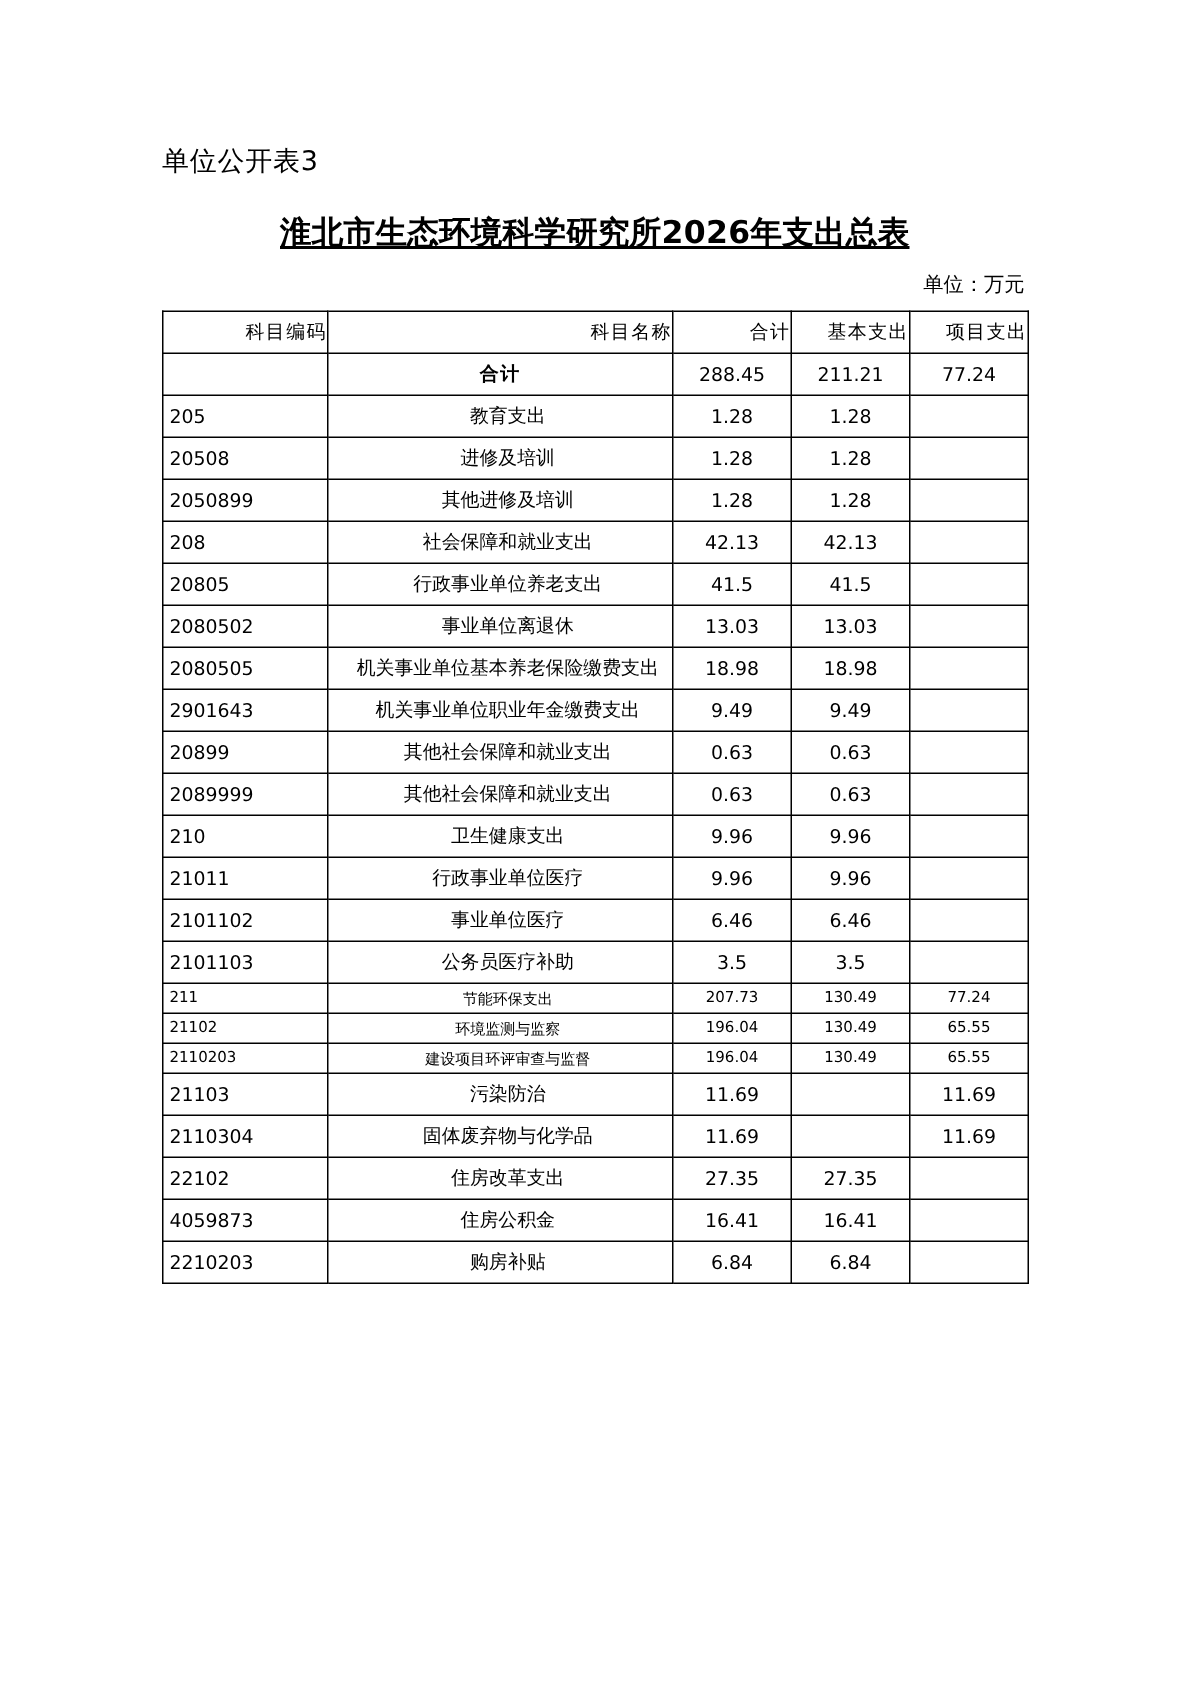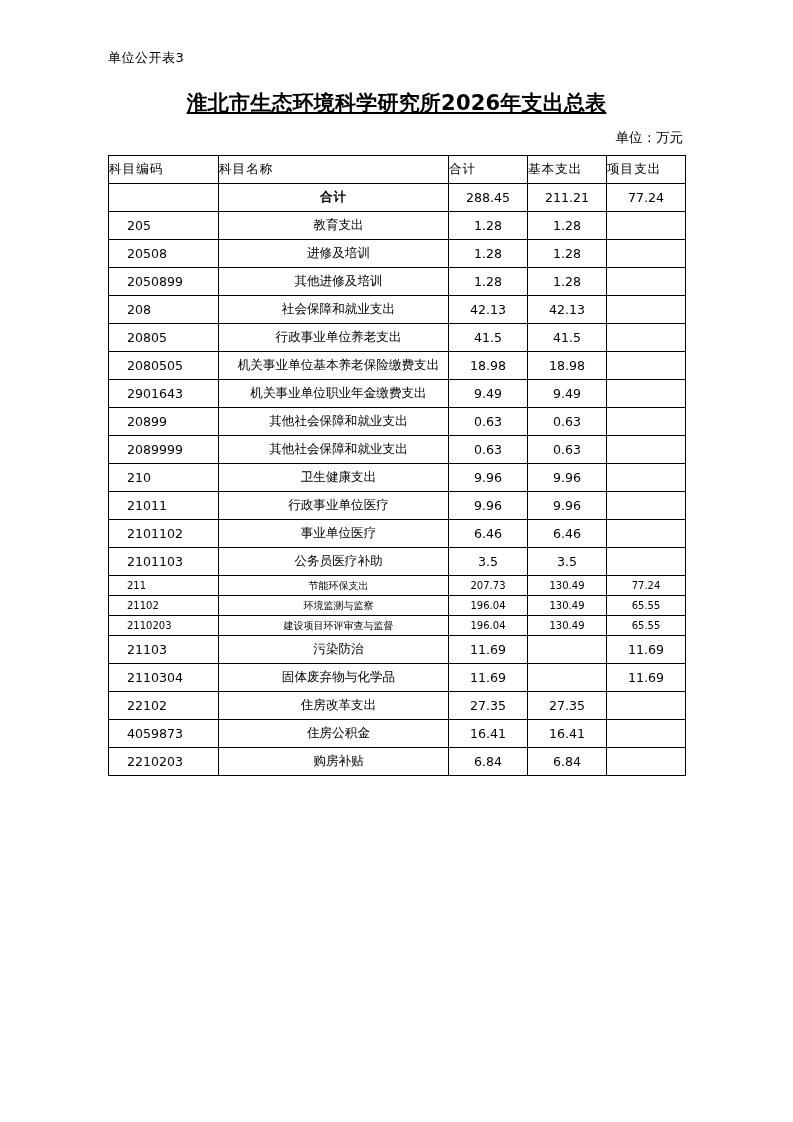--- a/index.html
+++ b/index.html
@@ -16,22 +16,22 @@
     overflow: hidden;
   }
   .page {
     position: relative;
     width: 793px;
     height: 1122px;
     box-sizing: border-box;
     padding: 0 108px;
   }
   .form-label {
-    margin-top: 49px;
-    font-size: 13px;
+    margin-top: 95px;
+    font-size: 18px;
     font-family: "DejaVu Sans", "Liberation Sans", sans-serif;
     letter-spacing: 0.5px;
   }
   .doc-title {
     margin-top: 22px;
     text-align: center;
     font-size: 21px;
     font-weight: bold;
     font-family: "DejaVu Sans", "Liberation Sans", sans-serif;
     letter-spacing: 0.2px;
@@ -59,27 +59,27 @@
     font-family: "DejaVu Sans", "Liberation Sans", sans-serif;
     font-size: 12.6px;
   }
   .col-code { width: 110px; }
   .col-name { width: 230px; }
   .col-total { width: 79px; }
   .col-basic { width: 79px; }
   .col-proj  { width: 79px; }
 
   thead td {
-    text-align: left;
+    text-align: right;
     font-weight: bold;
     letter-spacing: 1px;
   }
   tbody td.code {
     text-align: left;
-    padding-left: 18px;
+    padding-left: 4px;
     font-family: "DejaVu Sans", "Liberation Sans", sans-serif;
   }
   tbody td.name {
     text-align: center;
     padding-left: 10px;
   }
   tbody td.num {
     text-align: center;
     font-family: "DejaVu Sans", "Liberation Sans", sans-serif;
   }
@@ -159,20 +159,27 @@
           <td class="num"></td>
         </tr>
         <tr>
           <td class="code">20805</td>
           <td class="name">行政事业单位养老支出</td>
           <td class="num">41.5</td>
           <td class="num">41.5</td>
           <td class="num"></td>
         </tr>
         <tr>
+          <td class="code">2080502</td>
+          <td class="name">事业单位离退休</td>
+          <td class="num">13.03</td>
+          <td class="num">13.03</td>
+          <td class="num"></td>
+        </tr>
+        <tr>
           <td class="code">2080505</td>
           <td class="name">机关事业单位基本养老保险缴费支出</td>
           <td class="num">18.98</td>
           <td class="num">18.98</td>
           <td class="num"></td>
         </tr>
         <tr>
           <td class="code">2901643</td>
           <td class="name">机关事业单位职业年金缴费支出</td>
           <td class="num">9.49</td>

